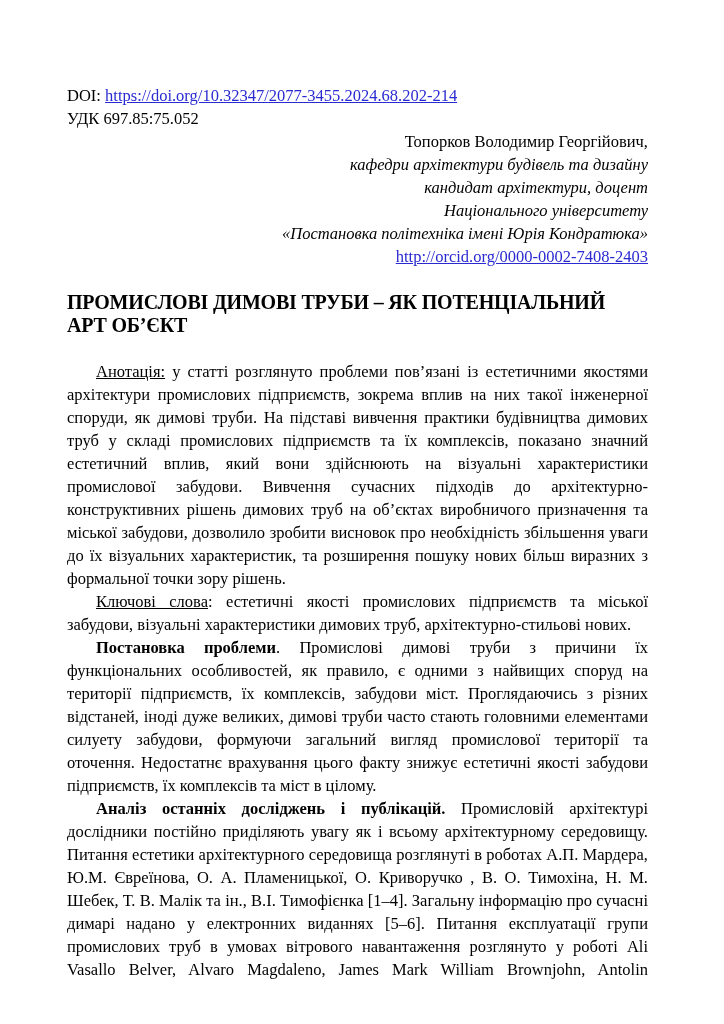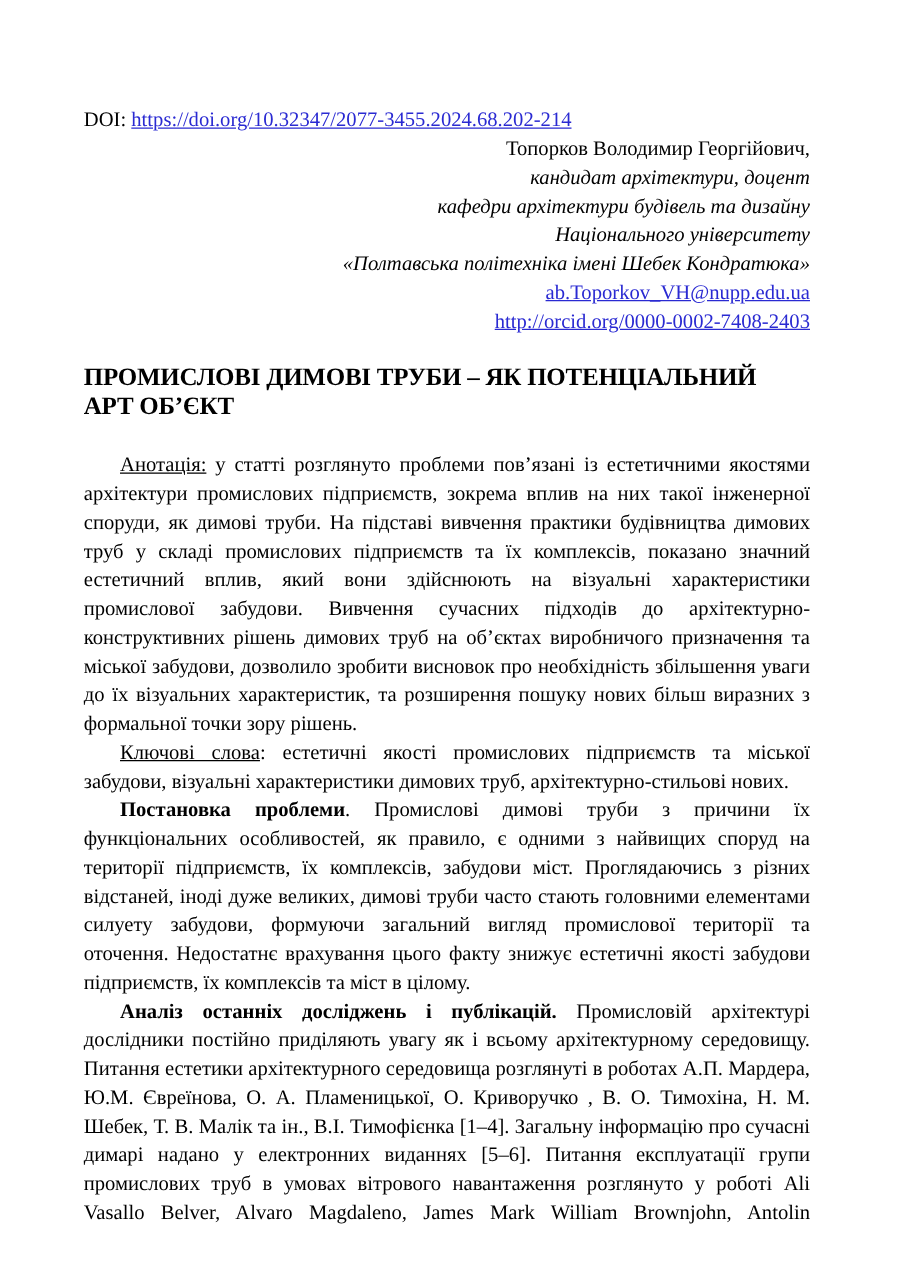--- a/index.html
+++ b/index.html
@@ -47,28 +47,28 @@
   p.continued { text-align-last: justify; }
 </style>
 </head>
 <body>
 
 <div class="page">
   <div class="doc">
 
     <p class="meta-line"><span>DOI: </span><a class="link">https://doi.org/10.32347/2077-3455.2024.68.202-214</a></p>
 
+    <p class="meta-line">УДК 697.85:75.052</p>
 
     <div class="author-block">
       <p class="author-name">Топорков Володимир Георгійович,</p>
+      <p class="author-aff">кафедри архітектури будівель та дизайну</p>
       <p class="author-aff">кандидат архітектури, доцент</p>
-      <p class="author-aff">кафедри архітектури будівель та дизайну</p>
       <p class="author-aff">Національного університету</p>
-      <p class="author-aff">«Полтавська політехніка імені Шебек Кондратюка»</p>
-      <p><a class="link">ab.Toporkov_VH@nupp.edu.ua</a></p>
+      <p class="author-aff">«Постановка політехніка імені Юрія Кондратюка»</p>
       <p><a class="link">http://orcid.org/0000-0002-7408-2403</a></p>
     </div>
 
     <h1 class="article-title">ПРОМИСЛОВІ ДИМОВІ ТРУБИ – ЯК ПОТЕНЦІАЛЬНИЙ АРТ ОБ’ЄКТ</h1>
 
     <p class="body-p"><span class="lead-underline">Анотація:</span><span> у статті розглянуто проблеми пов’язані із естетичними якостями архітектури промислових підприємств, зокрема вплив на них такої інженерної споруди, як димові труби. На підставі вивчення практики будівництва димових труб у складі промислових підприємств та їх комплексів, показано значний естетичний вплив, який вони здійснюють на візуальні характеристики промислової забудови. Вивчення сучасних підходів до архітектурно-конструктивних рішень димових труб на об’єктах виробничого призначення та міської забудови, дозволило зробити висновок про необхідність збільшення уваги до їх візуальних характеристик, та розширення пошуку нових більш виразних з формальної точки зору рішень.</span></p>
 
     <p class="body-p"><span class="lead-underline">Ключові слова</span><span>: естетичні якості промислових підприємств та міської забудови, візуальні характеристики димових труб, архітектурно-стильові нових.</span></p>
 
     <p class="body-p"><span class="lead-bold">Постановка проблеми</span><span>. Промислові димові труби з причини їх функціональних особливостей, як правило, є одними з найвищих споруд на території підприємств, їх комплексів, забудови міст. Проглядаючись з різних відстаней, іноді дуже великих, димові труби часто стають головними елементами силуету забудови, формуючи загальний вигляд промислової території та оточення. Недостатнє врахування цього факту знижує естетичні якості забудови підприємств, їх комплексів та міст в цілому.</span></p>

